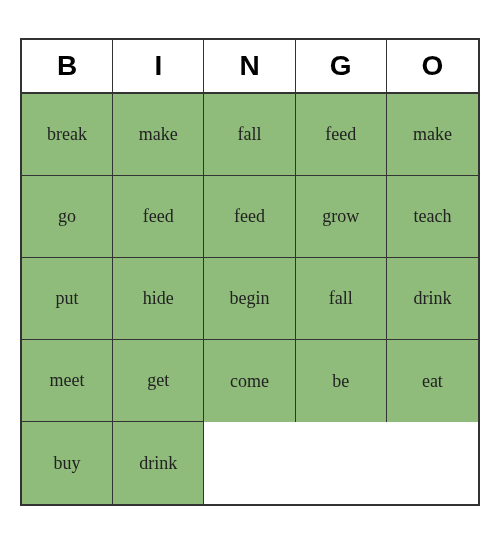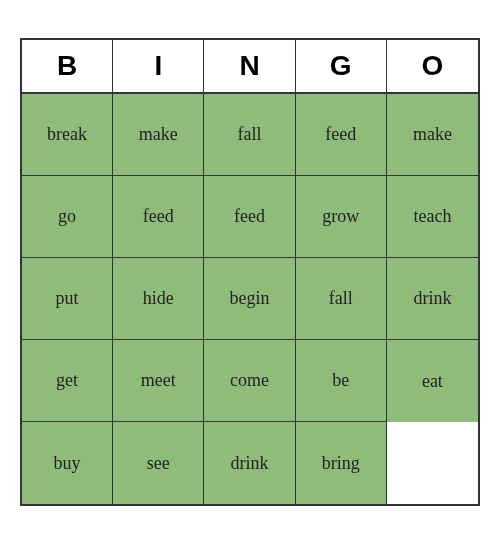--- a/index.html
+++ b/index.html
@@ -89,23 +89,21 @@
       <div class="bingo-cell">go</div>
       <div class="bingo-cell">feed</div>
       <div class="bingo-cell">feed</div>
       <div class="bingo-cell">grow</div>
       <div class="bingo-cell">teach</div>
       <div class="bingo-cell">put</div>
       <div class="bingo-cell">hide</div>
       <div class="bingo-cell">begin</div>
       <div class="bingo-cell">fall</div>
       <div class="bingo-cell">drink</div>
+      <div class="bingo-cell">meet</div>
       <div class="bingo-cell">get</div>
-      <div class="bingo-cell">meet</div>
       <div class="bingo-cell">come</div>
       <div class="bingo-cell">be</div>
       <div class="bingo-cell">eat</div>
       <div class="bingo-cell">buy</div>
-      <div class="bingo-cell">see</div>
       <div class="bingo-cell">drink</div>
-      <div class="bingo-cell">bring</div>
     </div>
 </div>
 
 </body></html>

